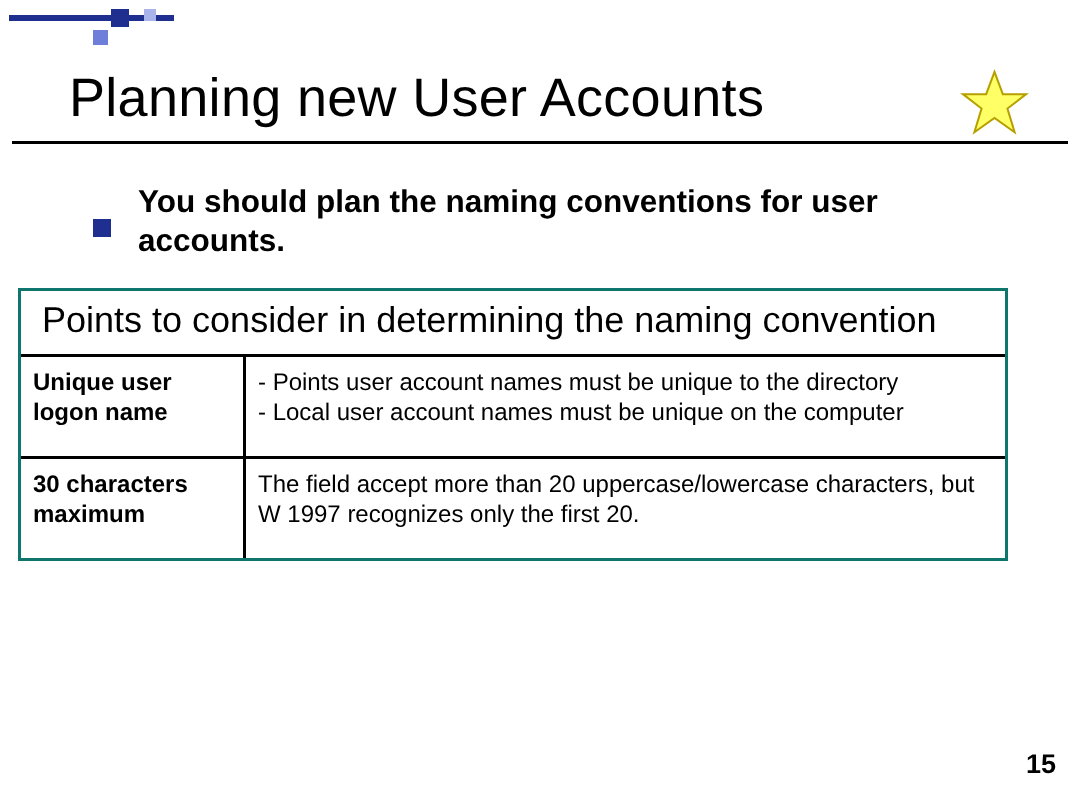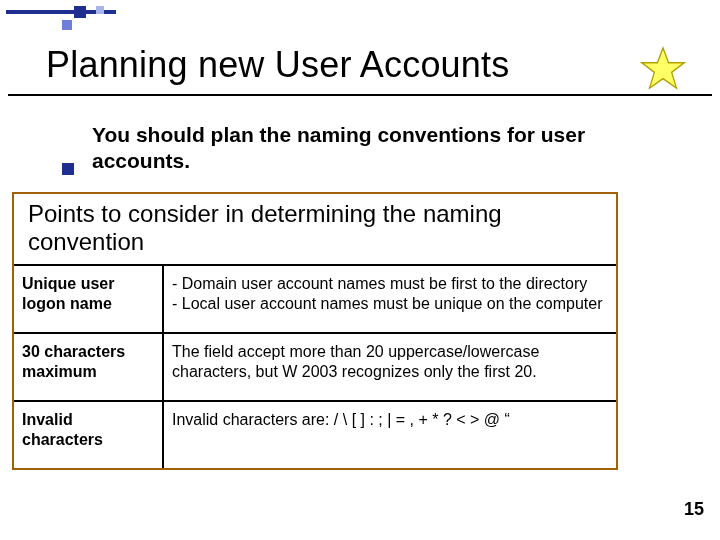--- a/index.html
+++ b/index.html
@@ -74,41 +74,41 @@
     width: 704px;
     height: 2px;
     background: #000000;
   }
   .bullet-block {
     position: absolute;
     top: 122px;
     left: 62px;
     right: 53px;
     display: flex;
-    align-items: flex-end;
+    align-items: center;
   }
   .bullet-square {
     width: 12px;
     height: 12px;
     background: #1f2f8f;
     flex: 0 0 auto;
     margin-top: 7px;
     margin-right: 18px;
   }
   .bullet-text {
     font-size: 21px;
     font-weight: bold;
     line-height: 1.25;
   }
   .points-wrapper {
     position: absolute;
     top: 192px;
     left: 12px;
-    width: 606px;
-    border: 2px solid #a16207;
+    width: 660px;
+    border: 2px solid #0f766e;
     box-sizing: border-box;
   }
   .points-header {
     font-size: 24px;
     padding: 6px 14px 8px 14px;
     border-bottom: 2px solid #000000;
   }
   table.points {
     width: 100%;
     border-collapse: collapse;
@@ -160,28 +160,24 @@
   <div class="bullet-square"></div>
   <div class="bullet-text">You should plan the naming conventions for user accounts.</div>
 </div>
 
 <div class="points-wrapper">
   <div class="points-header">Points to consider in determining the naming convention</div>
   <table class="points">
     <tbody>
         <tr>
       <td class="left">Unique user logon name</td>
-      <td style="white-space: pre-line;">- Domain user account names must be first to the directory
+      <td style="white-space: pre-line;">- Points user account names must be unique to the directory
 - Local user account names must be unique on the computer</td>
     </tr>
     <tr>
       <td class="left">30 characters maximum</td>
-      <td>The field accept more than 20 uppercase/lowercase characters, but W 2003 recognizes only the first 20.</td>
-    </tr>
-    <tr>
-      <td class="left">Invalid characters</td>
-      <td>Invalid characters are: / \ [ ] : ; | = , + * ? &lt; &gt; @ “</td>
+      <td>The field accept more than 20 uppercase/lowercase characters, but W 1997 recognizes only the first 20.</td>
     </tr>
   </tbody>
     </table>
 </div>
 
 <div class="page-number">15</div>
 
 </body></html>

